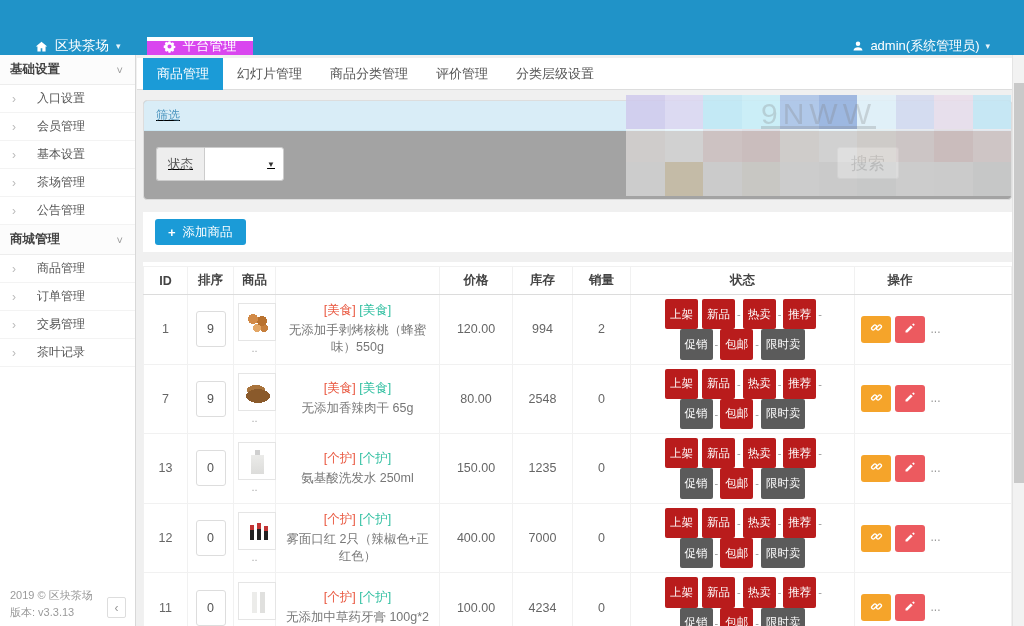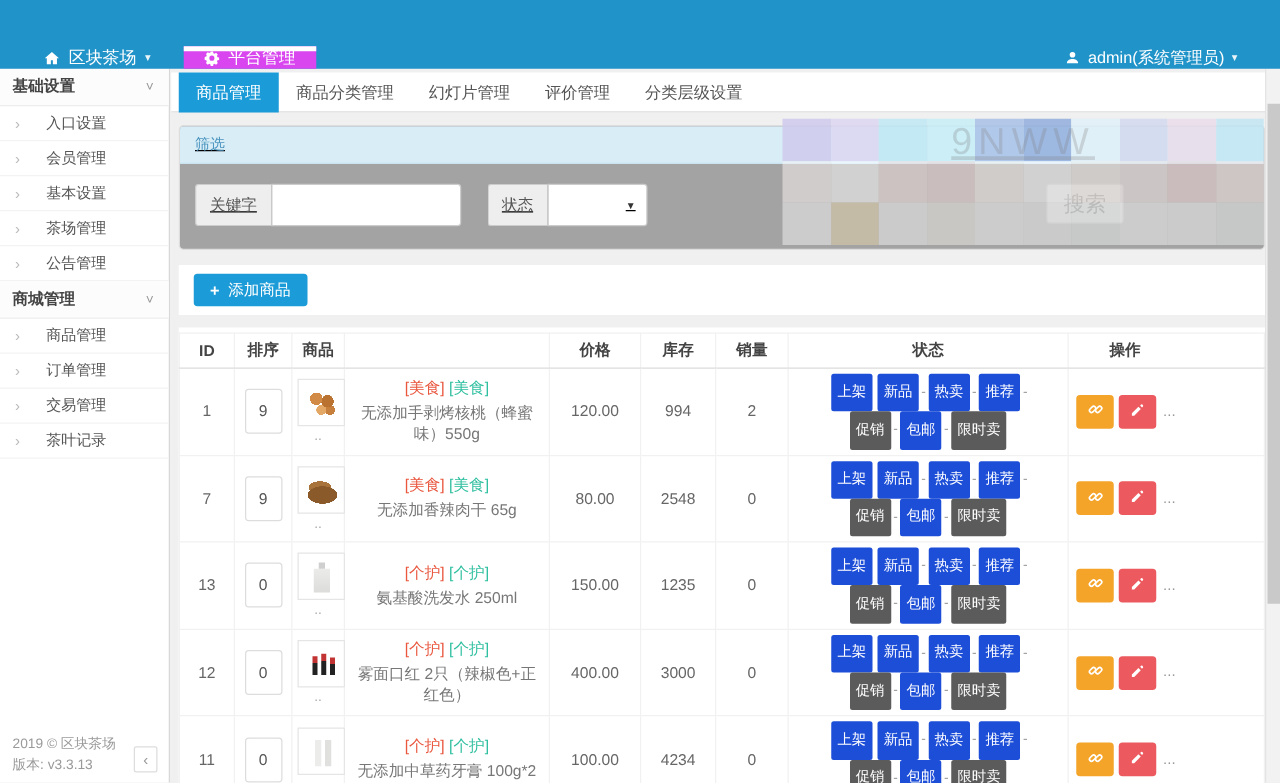--- a/index.html
+++ b/index.html
@@ -77,21 +77,21 @@
   [data-thumb="jerky"] i{background:radial-gradient(ellipse 12px 7px at 19px 22px,#8a5a2b 99%,transparent),radial-gradient(ellipse 9px 5px at 17px 16px,#a9743c 99%,transparent);}
   [data-thumb="shampoo"] i{background:linear-gradient(#cfcfcf,#cfcfcf) 16px 7px/5px 5px no-repeat,linear-gradient(#ebebe9,#dcdcda) 12px 12px/13px 19px no-repeat;}
   [data-thumb="lipstick"] i{background:linear-gradient(#c23434 0 35%,#222 35%) 11px 12px/4px 15px no-repeat,linear-gradient(#c23434 0 35%,#222 35%) 18px 10px/4px 17px no-repeat,linear-gradient(#c23434 0 35%,#222 35%) 25px 13px/4px 14px no-repeat;}
   [data-thumb="toothpaste"] i{background:linear-gradient(#ececea,#ececea) 13px 9px/5px 21px no-repeat,linear-gradient(#e0e0de,#e0e0de) 21px 9px/5px 21px no-repeat;}
   .tag-red { color:#e9573f; }
   .tag-teal { color:#2fbfa0; }
   .pname { color:#777; margin-top:3px; }
   .badges { width:178px; margin:0 auto; text-align:center; line-height:2.2; }
   .badge { display:inline-block; padding:2.5px 5px; border-radius:2px; color:#fff; font-size:11.5px;
     margin:0 2px; cursor:pointer; white-space:nowrap; }
-  .badge.blue { background:#1d4ed8;font-family:Liberation Mono, monospace; }
+  .badge.blue { background:#b91c1c;font-family:Liberation Mono, monospace; }
   .badge.dark { background:#5b5b5b; }
   .badge-sep { color:#999; font-size:11px; }
   .act-btn { display:inline-flex; align-items:center; justify-content:center; width:30px; height:27px;
     border:none; border-radius:3px; margin:0 2px; vertical-align:middle; cursor:pointer; }
   .act-btn.orange { background:#f5a42a; }
   .act-btn.red { background:#ec5a5f; }
   .more-dots { color:#999; font-size:12px; margin-left:3px; }
 
   
   .overlay { position:absolute; left:489px; top:40px; width:385px; height:101px; z-index:30;
@@ -191,33 +191,29 @@
   </div>
   <div class="collapse-btn">
     <span>‹</span>
   </div>
 </div>
 
 <div class="main">
 
   <div class="tabsbar" id="tabsbar">
       <div class="tab active">商品管理</div>
+      <div class="tab">幻灯片管理</div>
       <div class="tab">商品分类管理</div>
-      <div class="tab">幻灯片管理</div>
       <div class="tab">评价管理</div>
       <div class="tab">分类层级设置</div>
     </div>
 
   <div class="filter-card">
     <div class="filter-head">筛选</div>
     <div class="filter-body">
-      <div class="igroup">
-        <span class="iaddon">关键字</span>
-        <input class="itext" type="text" value="" style="">
-      </div>
       <div class="igroup">
         <span class="iaddon">状态</span>
         <div class="iselect status">
           <span></span>
           <span class="sel-caret">▼</span>
         </div>
       </div>
       <button class="search-btn">搜索</button>
     </div>
   </div>
@@ -339,21 +335,21 @@
           </tr>
           <tr>
             <td>12</td>
             <td><input class="sort-box" value="0" style=""></td>
             <td><span class="thumb" data-thumb="lipstick"><i></i></span><span class="thumb-suffix">..</span></td>
             <td>
               <div><span class="tag-red">[个护]</span> <span class="tag-teal">[个护]</span></div>
               <div class="pname">雾面口红 2只（辣椒色+正红色）</div>
             </td>
             <td>400.00</td>
-            <td>3000</td>
+            <td>7000</td>
             <td>0</td>
             <td>
               <div class="badges"><span class="badge blue">上架</span><span class="badge blue">新品</span><span class="badge-sep">-</span><span class="badge blue">热卖</span><span class="badge-sep">-</span><span class="badge blue">推荐</span><span class="badge-sep">-</span><span class="badge dark">促销</span><span class="badge-sep">-</span><span class="badge blue">包邮</span><span class="badge-sep">-</span><span class="badge dark">限时卖</span></div>
             </td>
             <td class="opcell"><button class="act-btn orange">
                 <span><svg width="13" height="13" viewBox="0 0 16 16">
                     <g stroke="#fff" stroke-width="1.6" fill="none">
                       <rect x="1.5" y="6" width="7" height="4" rx="2" transform="rotate(-45 5 8)"></rect>
                       <rect x="7.5" y="6" width="7" height="4" rx="2" transform="rotate(-45 11 8)"></rect>
                     </g>

